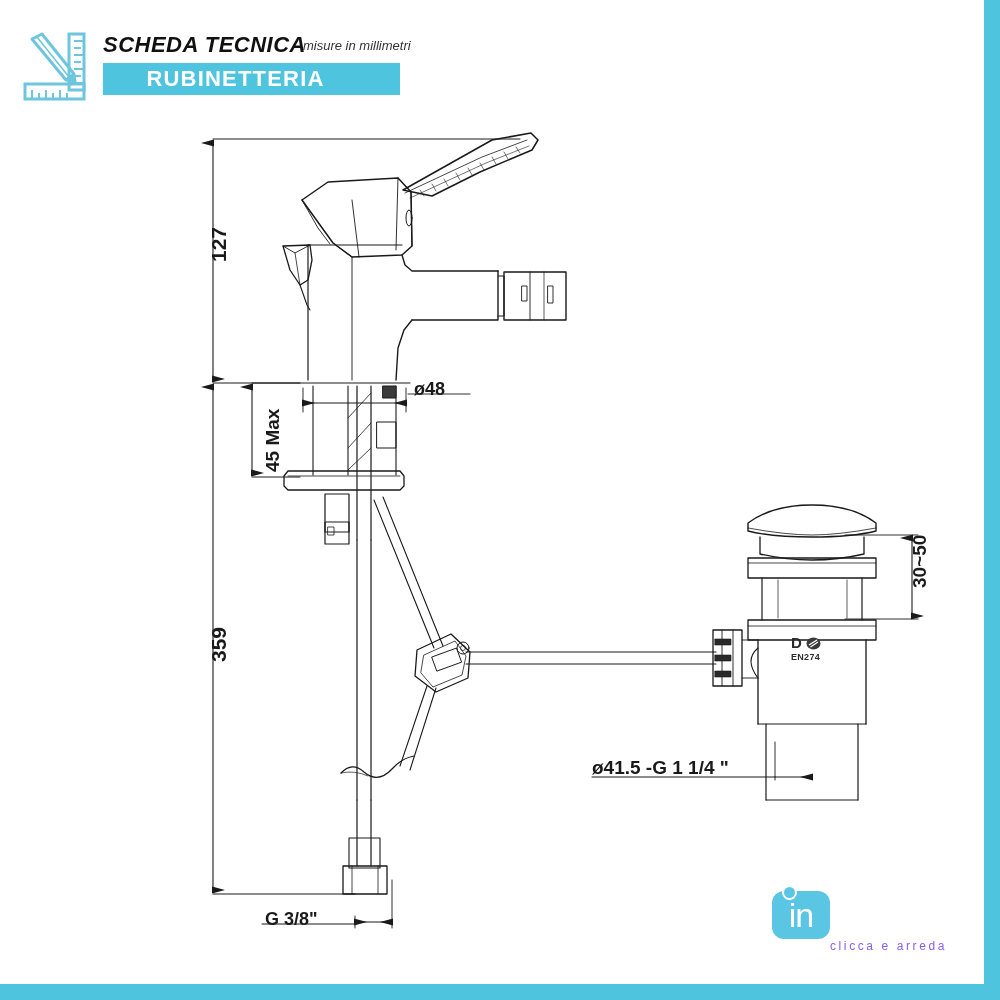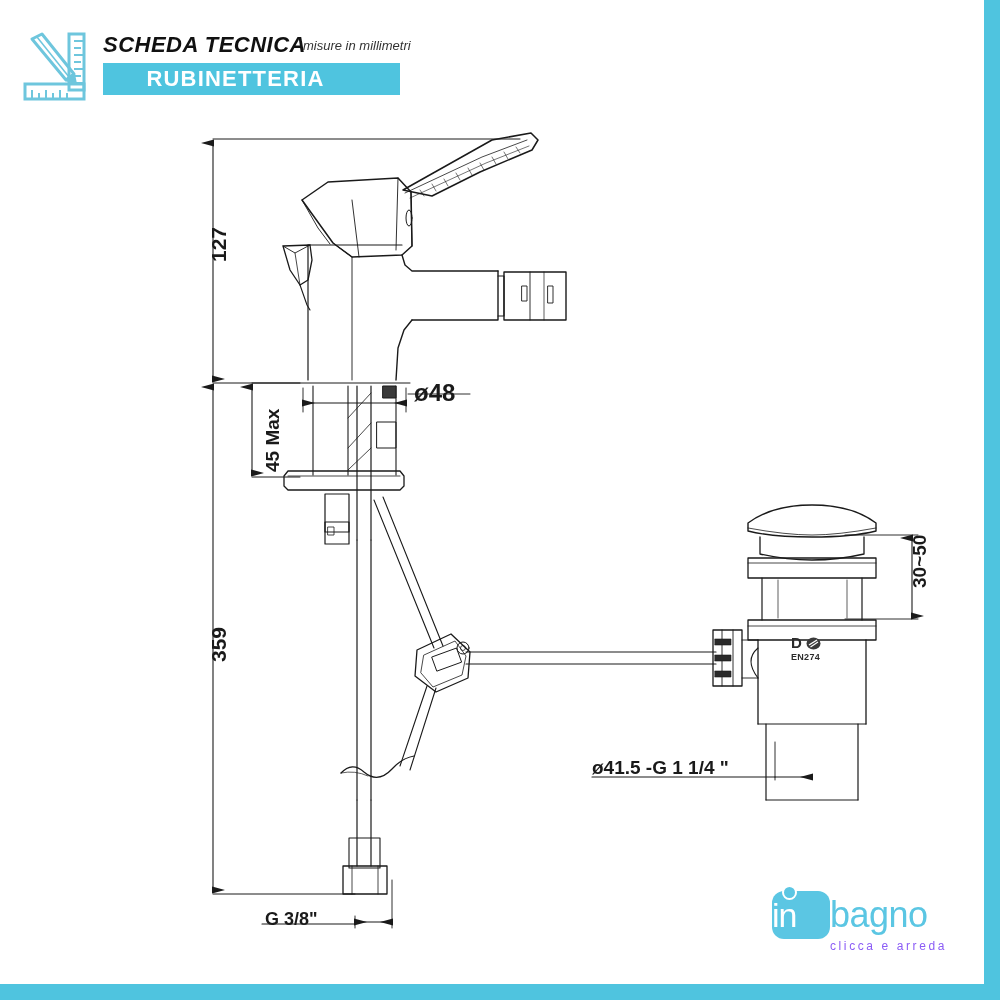--- a/index.html
+++ b/index.html
@@ -96,21 +96,21 @@
     white-space: nowrap;
   }
   .dim.rot {
     transform-origin: 0 0;
     transform: rotate(-90deg);
   }
   .dim-127 { left: 207px; top: 262px; font-size: 21px; }
   .dim-45  { left: 262px; top: 472px; font-size: 19px; }
   .dim-359 { left: 207px; top: 662px; font-size: 21px; }
   .dim-3050{ left: 909px; top: 588px; font-size: 19px; }
-  .dim-48  { left: 414px; top: 379px; font-size: 24px; }
+  .dim-48  { left: 414px; top: 379px; font-size: 18px; }
   .dim-415 { left: 592px; top: 757px; font-size: 19px; }
   .dim-g38 { left: 265px; top: 909px; font-size: 18px; }
 
   
   .valve-mark {
     position: absolute;
     left: 791px; top: 636px;
     font-family: "Liberation Sans", sans-serif;
     color: #2c2c2c;
   }
@@ -143,21 +143,21 @@
     left: 0; top: 2px;
     width: 58px; height: 48px;
     background: #5bc6e3;
     border-radius: 12px;
   }
   .brand-in-text {
     position: absolute;
     left: 0; top: 0;
     width: 58px; height: 48px;
     line-height: 49px;
-    text-align: left;
+    text-align: center;
     color: #ffffff;
     font-family: "Liberation Sans", sans-serif;
     font-size: 34px;
     letter-spacing: -1px;
   }
   .brand-dot {
     position: absolute;
     left: 10px; top: -4px;
     width: 11px; height: 11px;
     border-radius: 50%;
@@ -455,17 +455,16 @@
       </div>
       <div class="en">EN274</div>
     </div>
   </div>
 
   <div class="brand">
     <div class="brand-in">
       <div class="brand-in-text">in</div>
     </div>
     <div class="brand-dot"></div>
-    <div class="brand-bagno">bagno</div>
     <div class="brand-tag">clicca e arreda</div>
   </div>
 
 </div>
 
 </body></html>

